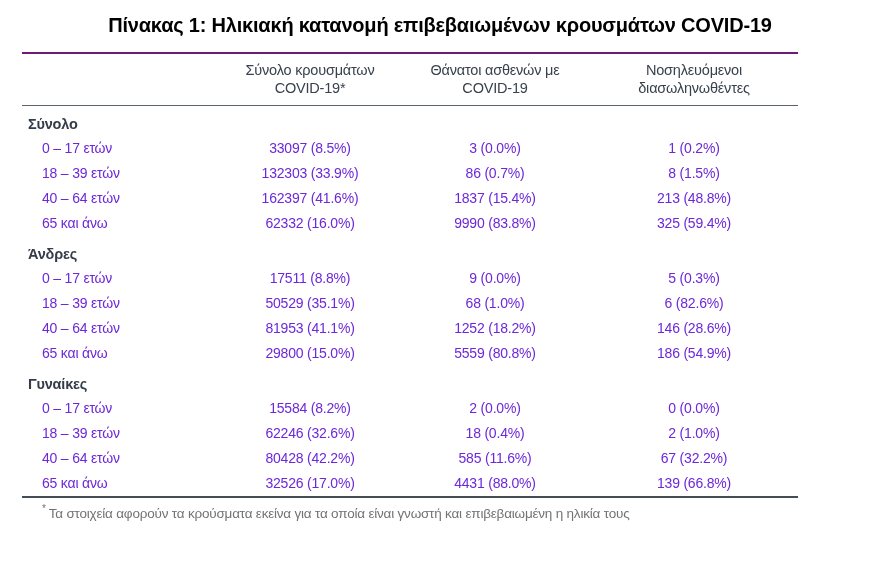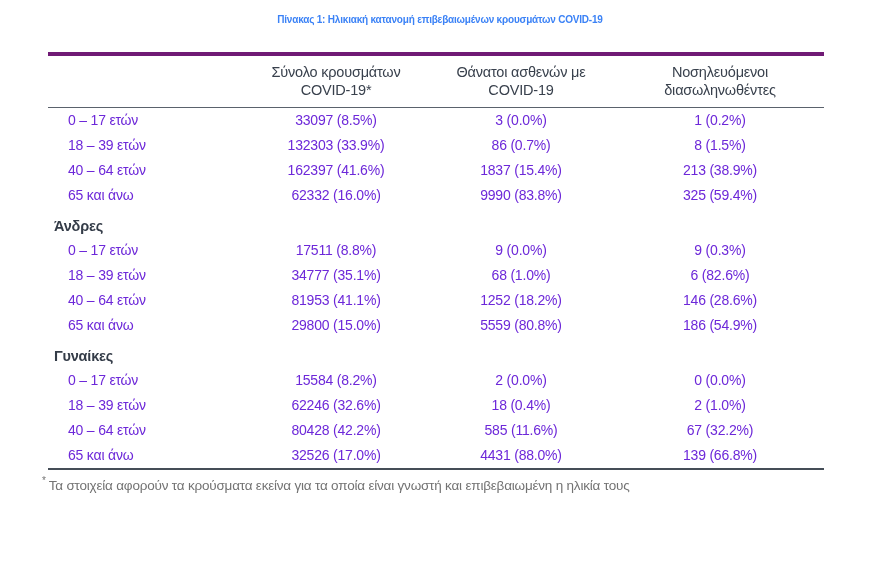--- a/index.html
+++ b/index.html
@@ -18,34 +18,34 @@
     width: 880px;
     height: 580px;
     background: #ffffff;
     box-sizing: border-box;
     padding-top: 10px;
   }
   .doc-title {
     width: 796px;
     margin: 0 0 0 42px;
     text-align: center;
-    font-size: 10px;
+    font-size: 20px;
     font-weight: 600;
     letter-spacing: -0.2px;
-    color: #3b82f6;
+    color: #000000;
     padding-top: 4px;
     height: 42px;
     box-sizing: border-box;
   }
   table.covid-table {
     border-collapse: collapse;
     table-layout: fixed;
-    margin-left: 48px;
+    margin-left: 22px;
     width: 776px;
-    border-top: 4px solid #701a75;
+    border-top: 2px solid #701a75;
     border-bottom: 2px solid #454d57;
   }
   col.c-label { width: 198px; }
   col.c-cases { width: 180px; }
   col.c-deaths { width: 190px; }
   col.c-intub { width: 208px; }
   thead th {
     font-weight: 400;
     font-size: 14.5px;
     line-height: 18px;
@@ -116,57 +116,60 @@
           <span>COVID-19</span>
         </th>
         <th>
           <span>Νοσηλευόμενοι</span><br>
           <span>διασωληνωθέντες</span>
         </th>
       </tr>
     </thead>
     <tbody>
 
+      <tr class="section-row">
+        <td colspan="4">Σύνολο</td>
+      </tr>
       <tr>
         <td class="age-cell">0 – 17 ετών</td>
         <td>33097 (8.5%)</td>
         <td>3 (0.0%)</td>
         <td>1 (0.2%)</td>
       </tr>
       <tr>
         <td class="age-cell">18 – 39 ετών</td>
         <td>132303 (33.9%)</td>
         <td>86 (0.7%)</td>
         <td>8 (1.5%)</td>
       </tr>
       <tr>
         <td class="age-cell">40 – 64 ετών</td>
         <td>162397 (41.6%)</td>
         <td>1837 (15.4%)</td>
-        <td>213 (38.9%)</td>
+        <td>213 (48.8%)</td>
       </tr>
       <tr>
         <td class="age-cell">65 και άνω</td>
         <td>62332 (16.0%)</td>
         <td>9990 (83.8%)</td>
         <td>325 (59.4%)</td>
       </tr>
 
       <tr class="section-row">
         <td colspan="4">Άνδρες</td>
       </tr>
       <tr>
         <td class="age-cell">0 – 17 ετών</td>
         <td>17511 (8.8%)</td>
         <td>9 (0.0%)</td>
-        <td>9 (0.3%)</td>
+        <td>5 (0.3%)</td>
       </tr>
       <tr>
         <td class="age-cell">18 – 39 ετών</td>
-        <td>34777 (35.1%)</td>
+        <td>50529 (35.1%)</td>
         <td>68 (1.0%)</td>
         <td>6 (82.6%)</td>
       </tr>
       <tr>
         <td class="age-cell">40 – 64 ετών</td>
         <td>81953 (41.1%)</td>
         <td>1252 (18.2%)</td>
         <td>146 (28.6%)</td>
       </tr>
       <tr>

